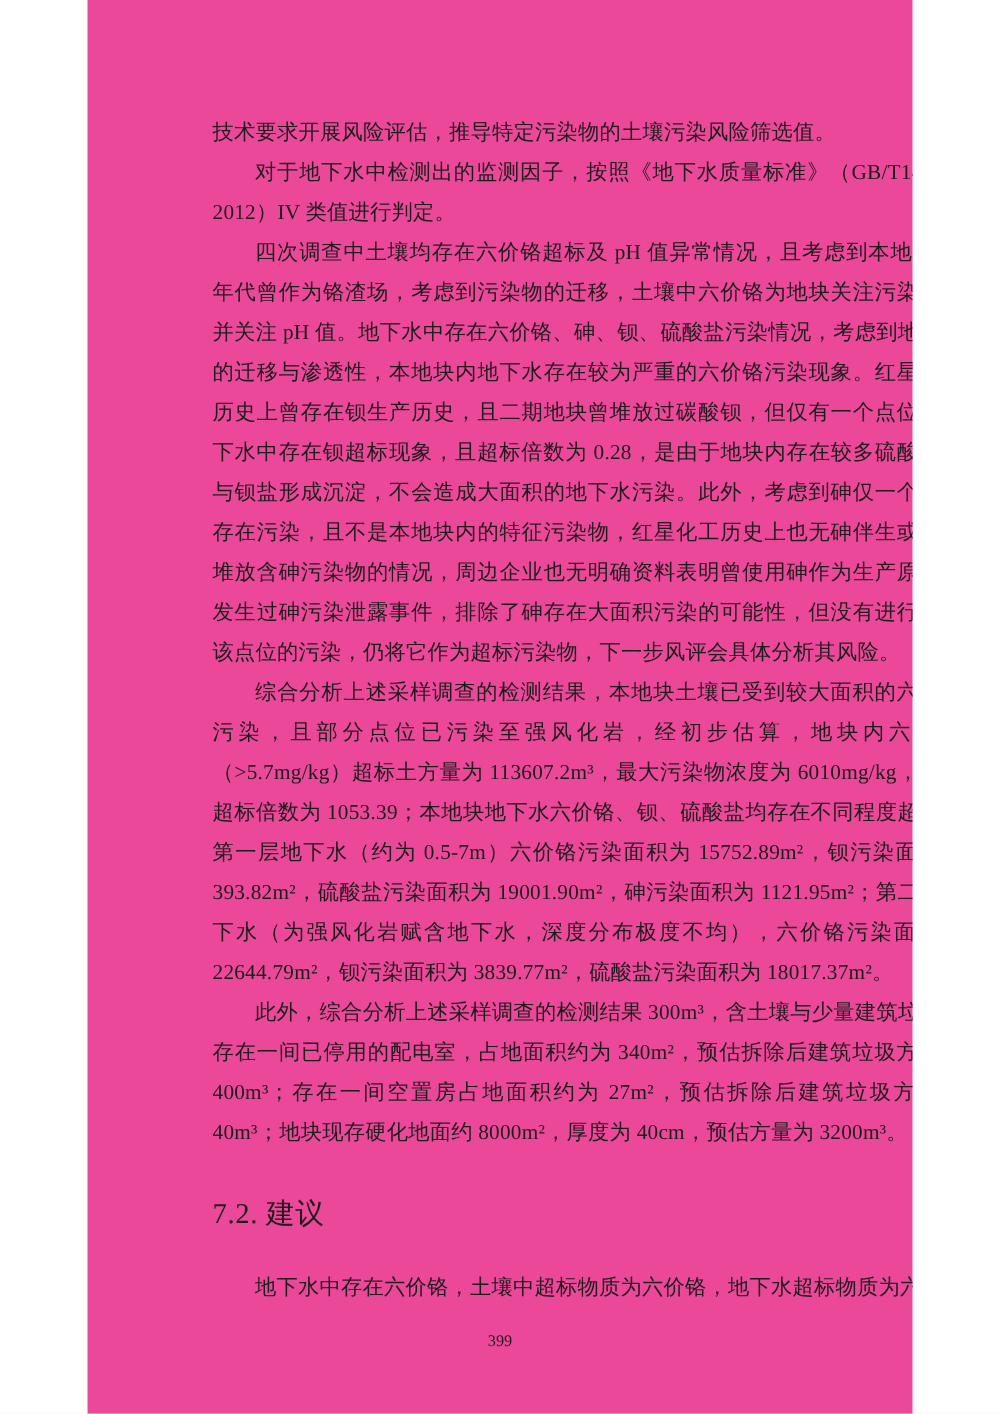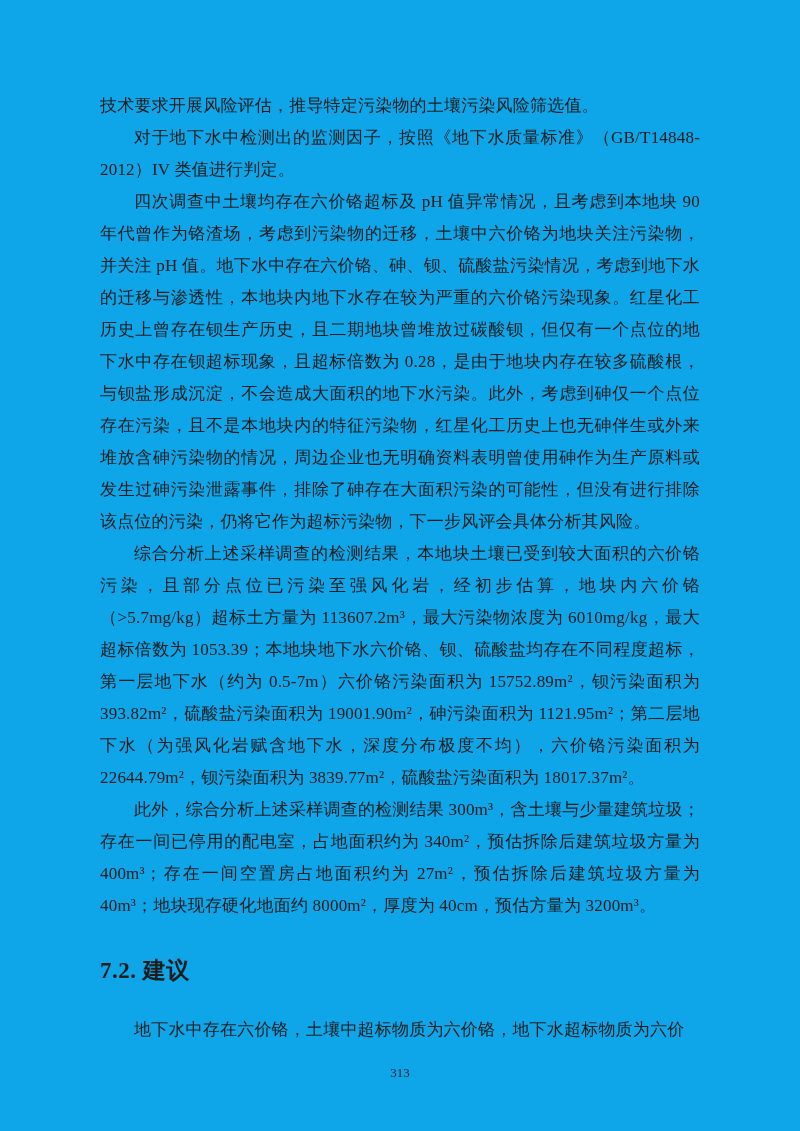--- a/index.html
+++ b/index.html
@@ -2,24 +2,24 @@
 <html><head>
 <meta charset="utf-8">
 <style>
   html, body {
     margin: 0;
     padding: 0;
     background: #ffffff;
   }
   .page {
     position: relative;
-    width: 800px;
+    width: 660px;
     height: 1131px;
     margin: 0 auto;
-    background: #0ea5e9;
+    background: #ec4899;
     color: #1c1c1c;
     font-family: "Liberation Serif", "DejaVu Serif", serif;
     overflow: hidden;
   }
   .body-text {
     position: absolute;
     left: 100px;
     top: 90px;
     width: 600px;
   }
@@ -31,21 +31,21 @@
     text-indent: 2em;
     letter-spacing: 0.2px;
     word-break: break-word;
   }
   .para.no-indent {
     text-indent: 0;
   }
   .section-heading {
     margin: 34px 0 28px 0;
     font-size: 23px;
-    font-weight: bold;
+    font-weight: normal;
     line-height: 30px;
     text-indent: 0;
     letter-spacing: 0.5px;
   }
   .page-number {
     position: absolute;
     left: 0;
     right: 0;
     bottom: 50px;
     text-align: center;
@@ -59,14 +59,14 @@
 <div class="page">
   <div class="body-text">
     <p class="para no-indent">技术要求开展风险评估，推导特定污染物的土壤污染风险筛选值。</p>
     <p class="para">对于地下水中检测出的监测因子，按照《地下水质量标准》（GB/T14848-2012）IV 类值进行判定。</p>
     <p class="para">四次调查中土壤均存在六价铬超标及 pH 值异常情况，且考虑到本地块 90 年代曾作为铬渣场，考虑到污染物的迁移，土壤中六价铬为地块关注污染物，并关注 pH 值。地下水中存在六价铬、砷、钡、硫酸盐污染情况，考虑到地下水的迁移与渗透性，本地块内地下水存在较为严重的六价铬污染现象。红星化工历史上曾存在钡生产历史，且二期地块曾堆放过碳酸钡，但仅有一个点位的地下水中存在钡超标现象，且超标倍数为 0.28，是由于地块内存在较多硫酸根，与钡盐形成沉淀，不会造成大面积的地下水污染。此外，考虑到砷仅一个点位存在污染，且不是本地块内的特征污染物，红星化工历史上也无砷伴生或外来堆放含砷污染物的情况，周边企业也无明确资料表明曾使用砷作为生产原料或发生过砷污染泄露事件，排除了砷存在大面积污染的可能性，但没有进行排除该点位的污染，仍将它作为超标污染物，下一步风评会具体分析其风险。</p>
     <p class="para">综合分析上述采样调查的检测结果，本地块土壤已受到较大面积的六价铬污染，且部分点位已污染至强风化岩，经初步估算，地块内六价铬（&gt;5.7mg/kg）超标土方量为 113607.2m³，最大污染物浓度为 6010mg/kg，最大超标倍数为 1053.39；本地块地下水六价铬、钡、硫酸盐均存在不同程度超标，第一层地下水（约为 0.5-7m）六价铬污染面积为 15752.89m²，钡污染面积为 393.82m²，硫酸盐污染面积为 19001.90m²，砷污染面积为 1121.95m²；第二层地下水（为强风化岩赋含地下水，深度分布极度不均），六价铬污染面积为 22644.79m²，钡污染面积为 3839.77m²，硫酸盐污染面积为 18017.37m²。</p>
     <p class="para">此外，综合分析上述采样调查的检测结果 300m³，含土壤与少量建筑垃圾；存在一间已停用的配电室，占地面积约为 340m²，预估拆除后建筑垃圾方量为 400m³；存在一间空置房占地面积约为 27m²，预估拆除后建筑垃圾方量为 40m³；地块现存硬化地面约 8000m²，厚度为 40cm，预估方量为 3200m³。</p>
     <h2 class="section-heading">7.2. 建议</h2>
     <p class="para">地下水中存在六价铬，土壤中超标物质为六价铬，地下水超标物质为六价</p>
   </div>
-  <div class="page-number">313</div>
+  <div class="page-number">399</div>
 </div>
 
 </body></html>

